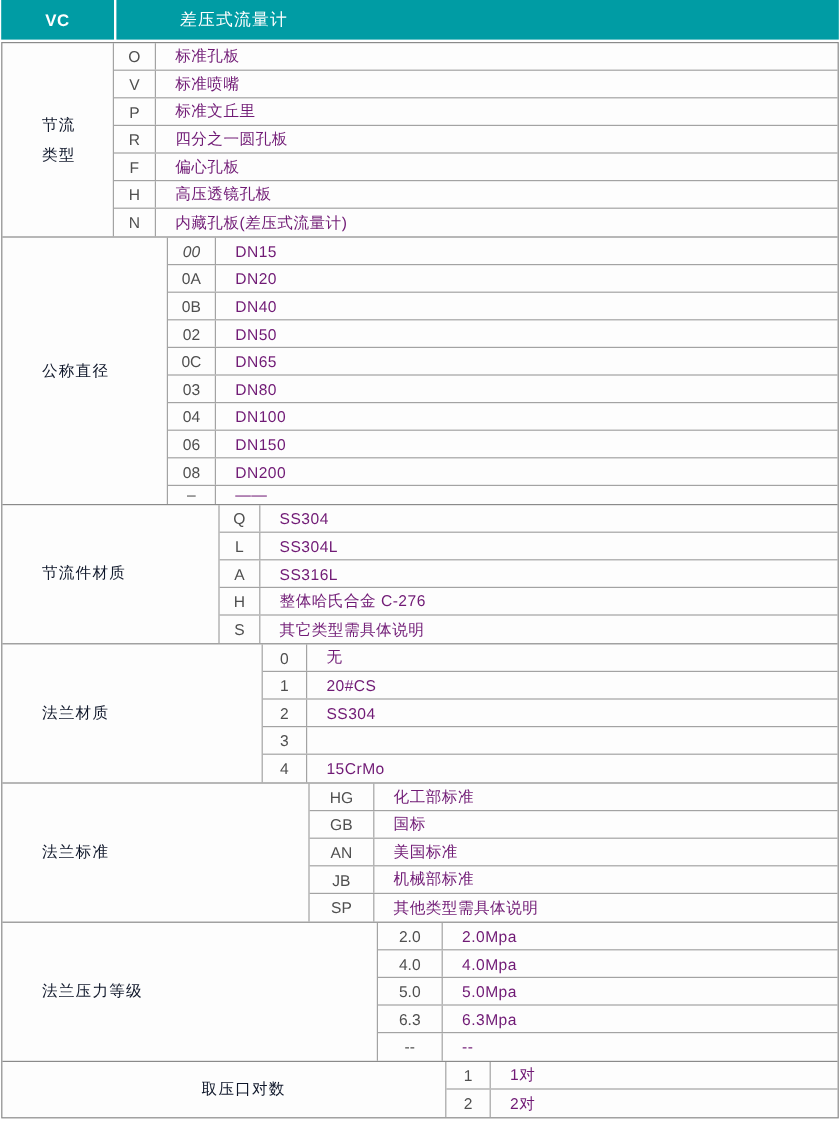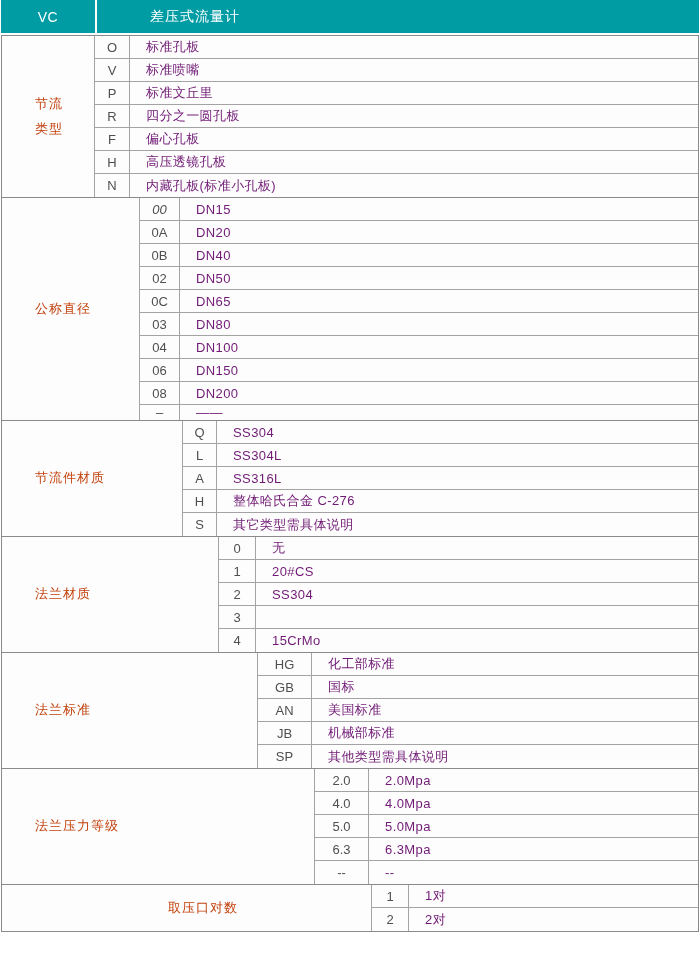--- a/index.html
+++ b/index.html
@@ -10,39 +10,39 @@
     color:#4f4f4f;
     -webkit-font-smoothing:antialiased;
   }
   .page{padding:0 1px;box-sizing:border-box;}
 
   
   .header{display:flex;height:33px;margin-bottom:2px;font-size:14px;color:var(--header-text,#fff);}
   .header-code{
     width:94px;background:var(--teal,#009CA4);
     display:flex;align-items:center;justify-content:center;
-    font-weight:400;letter-spacing:.5px;
+    font-weight:700;letter-spacing:.5px;
   }
   .header-title{
     flex:1;margin-left:2px;background:var(--teal,#009CA4);
     display:flex;align-items:center;padding-left:53px;
     font-weight:500;letter-spacing:1px;
   }
 
   
   .table{border:1px solid var(--border-strong,#8a8a8a);background:#fdfdfd;}
   .section{display:flex;}
   .section + .section{border-top:1px solid var(--border-strong,#8a8a8a);}
 
   .label-cell{
     box-sizing:border-box;
     border-right:1px solid var(--border-soft,#a0a0a0);
     display:flex;flex-direction:column;justify-content:center;
     padding-left:33px;
-    color:#c2410c;font-size:13px;line-height:1.9;
+    color:#0f172a;font-size:13px;line-height:1.9;
     letter-spacing:1px;
     flex-shrink:0;
   }
   .rows{flex:1;display:flex;flex-direction:column;min-width:0;}
   .row{display:flex;height:23px;box-sizing:border-box;}
   .row:not(:last-child){border-bottom:1px solid var(--border-soft,#a0a0a0);}
   .row.short{height:15px;}
   .code-cell{
     box-sizing:border-box;flex-shrink:0;
     border-right:1px solid var(--border-soft,#a0a0a0);
@@ -90,21 +90,21 @@
           <div class="row">
             <div class="code-cell" style="width: 35px;">F</div>
             <div class="desc-cell">偏心孔板</div>
           </div>
           <div class="row">
             <div class="code-cell" style="width: 35px;">H</div>
             <div class="desc-cell">高压透镜孔板</div>
           </div>
           <div class="row">
             <div class="code-cell" style="width: 35px;">N</div>
-            <div class="desc-cell">内藏孔板(标准小孔板)</div>
+            <div class="desc-cell">内藏孔板(差压式流量计)</div>
           </div>
         </div>
       </div>
       <div class="section">
         <div class="label-cell" style="width: 138px;">
           <div>公称直径</div>
         </div>
         <div class="rows">
           <div class="row">
             <div class="code-cell" style="width: 40px; font-style: italic;">00</div>

